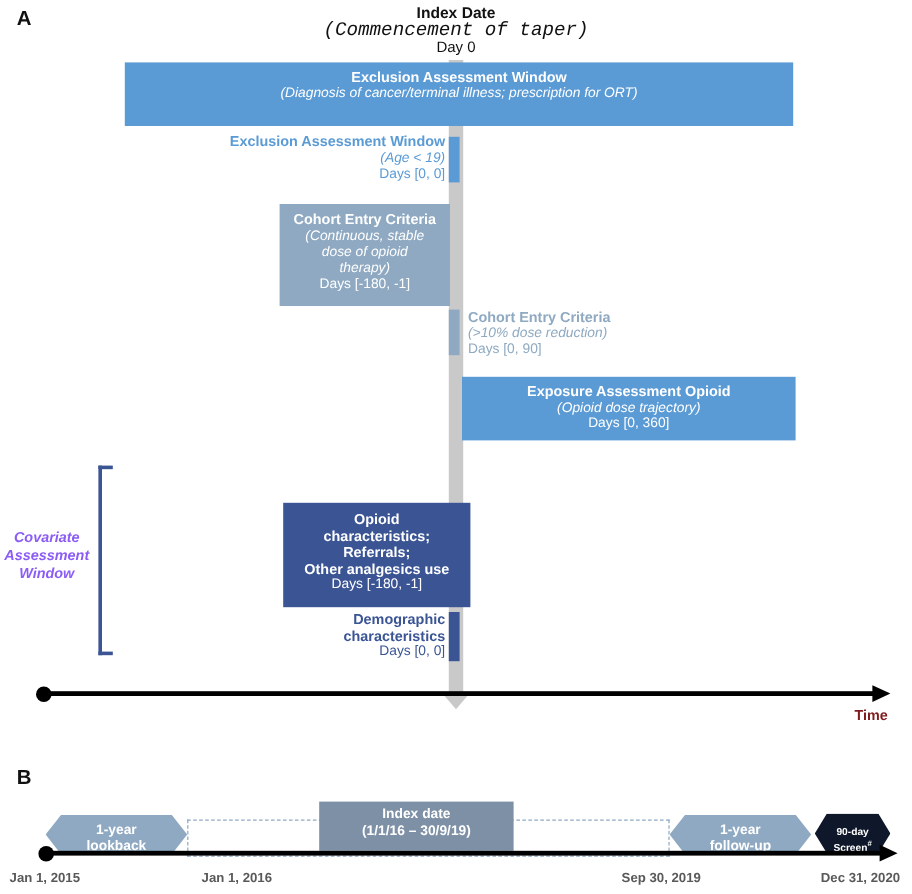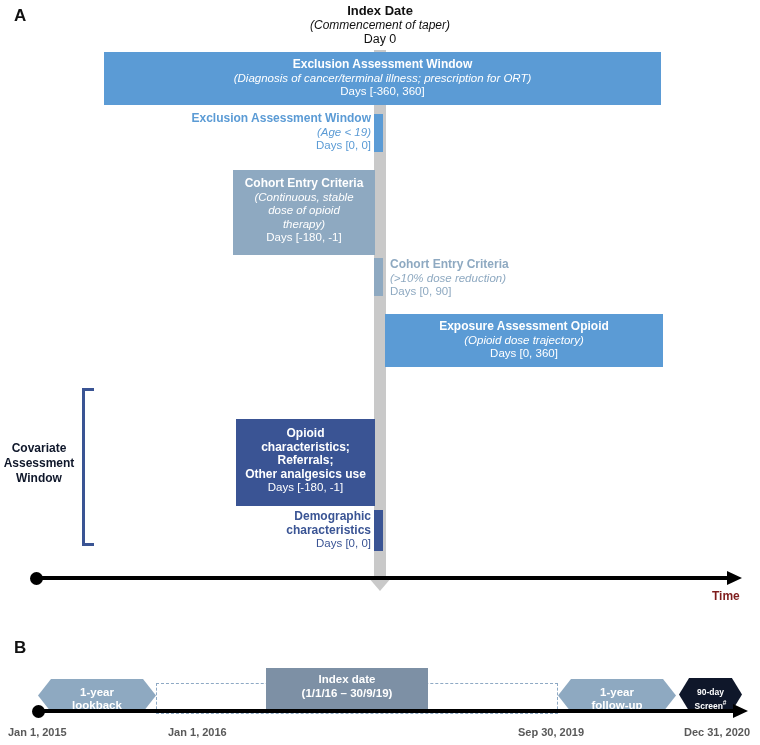--- a/index.html
+++ b/index.html
@@ -4,42 +4,42 @@
 <style>
   html,body{margin:0;padding:0;background:#fff;}
   #fig{position:relative;width:760px;height:745px;background:#fff;
        font-family:"Liberation Sans","DejaVu Sans",sans-serif;overflow:hidden;}
   .abs{position:absolute;}
   .preline{white-space:pre-line;}
   .panel-label{font-size:17px;font-weight:bold;color:#111;}
   
   .idx{width:260px;left:250px;text-align:center;color:#111;}
   .idx .t1{font-size:13px;font-weight:bold;line-height:14px;}
-  .idx .t2{font-size:12px;font-style:italic;line-height:14px;}
+  .idx .t2{font-size:16px;font-style:italic;line-height:14px;font-family:Liberation Mono, monospace;}
   .idx .t3{font-size:12.5px;line-height:14px;}
   
   .vbar{left:374px;top:50px;width:12px;height:528px;background:#c9c9c9;z-index:0;}
   .vbar-head{left:368px;top:577px;width:0;height:0;border-left:12px solid transparent;
              border-right:12px solid transparent;border-top:14px solid #c9c9c9;z-index:0;}
   
   .box{z-index:2;color:#fff;text-align:center;box-sizing:border-box;}
   .box .t1{font-size:12px;font-weight:bold;line-height:13.5px;}
   .box .t2{font-size:11.5px;font-style:italic;line-height:13.5px;}
   .box .t3{font-size:11.5px;line-height:13.5px;}
   
   .side{z-index:2;}
   .side .t1{font-size:12px;font-weight:bold;line-height:13.5px;}
   .side .t2{font-size:11.5px;font-style:italic;line-height:13.5px;}
   .side .t3{font-size:11.5px;line-height:13.5px;}
   .tick{z-index:3;}
   
   .bracket{left:82px;top:388px;width:9px;height:152px;border-left:3px solid #3a5494;
            border-top:3px solid #3a5494;border-bottom:3px solid #3a5494;z-index:2;}
-  .cov-label{left:0px;top:441px;width:78px;text-align:center;color:#0f172a;
-             font-size:12px;font-weight:bold;line-height:15px;}
+  .cov-label{left:0px;top:441px;width:78px;text-align:center;color:#8b5cf6;
+             font-size:12px;font-weight:bold;line-height:15px;font-style:italic;}
   
   .tl-line{height:4px;background:#000;z-index:4;}
   .tl-dot{width:13px;height:13px;border-radius:50%;background:#000;z-index:4;}
   .tl-head{width:0;height:0;border-top:7px solid transparent;border-bottom:7px solid transparent;
            border-left:15px solid #000;z-index:4;}
   .time-label{font-size:12px;font-weight:bold;color:#7f1d1d;}
   
   .hex{z-index:3;color:#fff;font-weight:bold;text-align:center;
        display:flex;align-items:flex-end;justify-content:center;
        clip-path:polygon(11% 0,89% 0,100% 50%,89% 100%,11% 100%,0 50%);}
@@ -63,21 +63,20 @@
     <div class="t2">(Commencement of taper)</div>
     <div class="t3">Day 0</div>
   </div>
 
   <div class="abs vbar"></div>
   <div class="abs vbar-head"></div>
 
   <div class="abs box" style="left:104px;top:52px;width:557px;height:53px;background:#5b9bd5;padding-top:6px;">
     <div class="t1">Exclusion Assessment Window</div>
     <div class="t2">(Diagnosis of cancer/terminal illness; prescription for ORT)</div>
-    <div class="t3">Days [-360, 360]</div>
   </div>
 
   <div class="abs side" style="left:120px;top:112px;width:251px;text-align:right;color:#5b9bd5;">
     <div class="t1">Exclusion Assessment Window</div>
     <div class="t2">(Age &lt; 19)</div>
     <div class="t3">Days [0, 0]</div>
   </div>
   <div class="abs tick" style="left:374px;top:114px;width:9px;height:38px;background:#5b9bd5;"></div>
 
   <div class="abs box" style="left:233px;top:170px;width:142px;height:85px;background:#8ea9c1;padding-top:7px;">
@@ -95,21 +94,21 @@
   </div>
   <div class="abs tick" style="left:374px;top:258px;width:9px;height:38px;background:#8ea9c1;"></div>
 
   <div class="abs box" style="left:385px;top:314px;width:278px;height:53px;background:#5b9bd5;padding-top:6px;">
     <div class="t1">Exposure Assessment Opioid</div>
     <div class="t2">(Opioid dose trajectory)</div>
     <div class="t3">Days [0, 360]</div>
   </div>
 
 
-  <div class="abs box" style="left:236px;top:419px;width:139px;height:87px;background:#3a5494;padding-top:8px;">
+  <div class="abs box" style="left:236px;top:419px;width:156px;height:87px;background:#3a5494;padding-top:8px;">
     <div class="t1 preline">Opioid
 characteristics;
 Referrals;
 Other analgesics use</div>
     <div class="t3">Days [-180, -1]</div>
   </div>
 
   <div class="abs side" style="left:171px;top:510px;width:200px;text-align:right;color:#3a5494;">
     <div class="t1 preline">Demographic
 characteristics</div>

